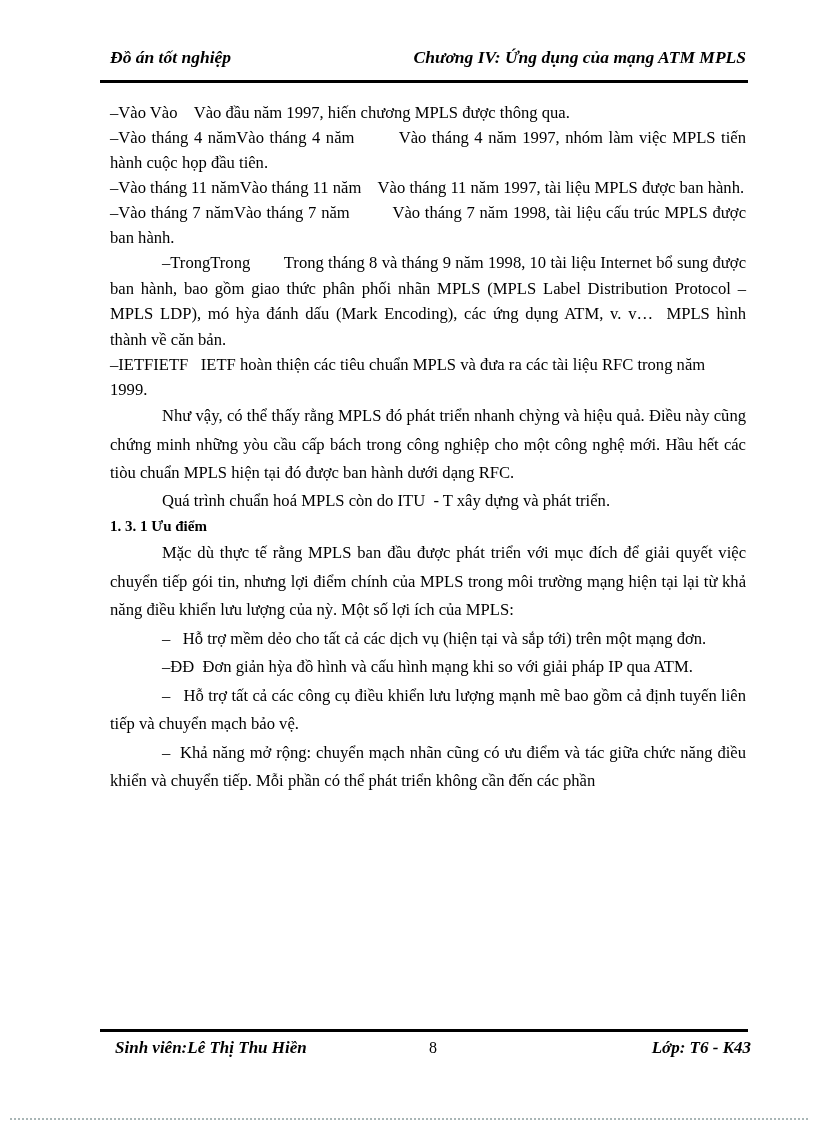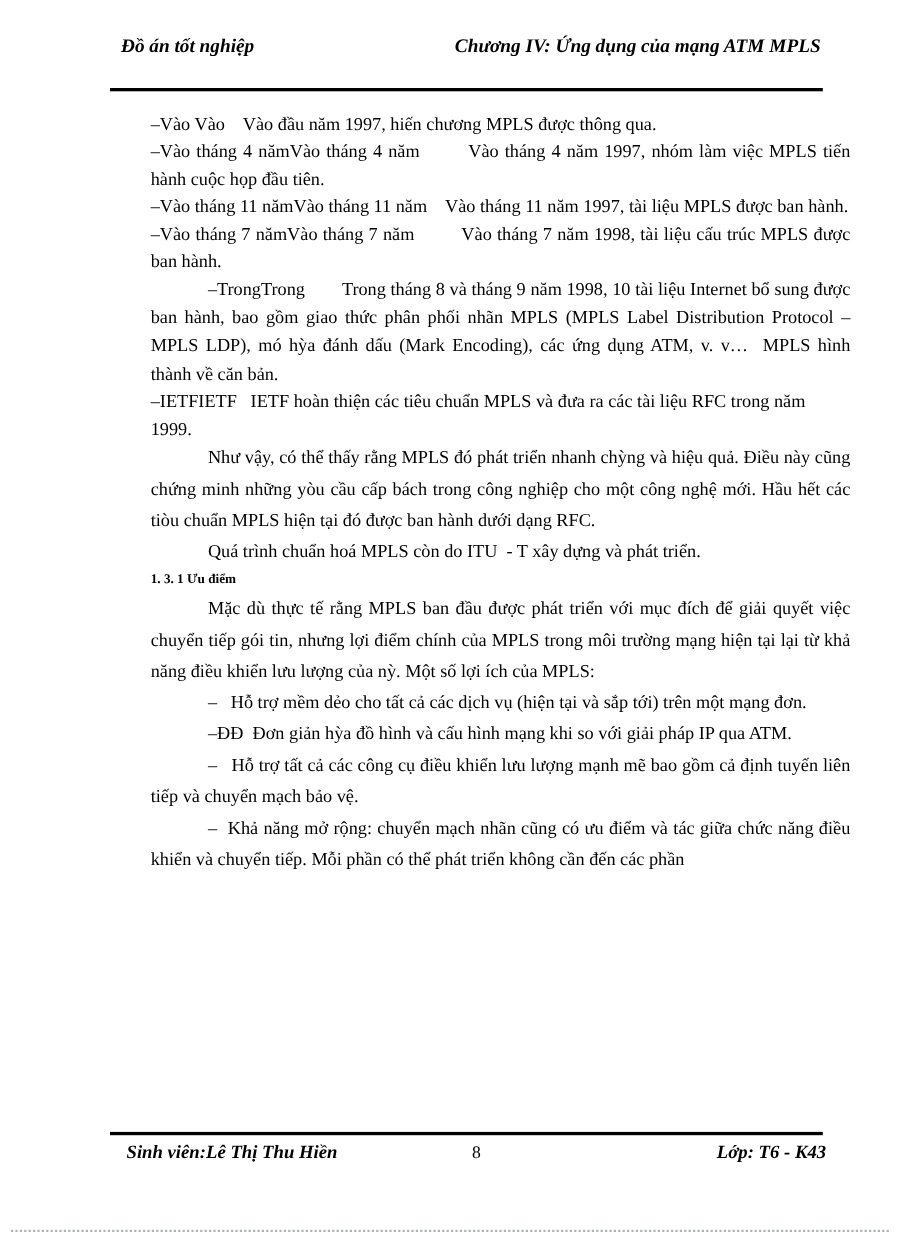--- a/index.html
+++ b/index.html
@@ -8,35 +8,34 @@
     width: 816px;
     height: 1123px;
     background: #ffffff;
     color: #000000;
     font-family: "Liberation Serif", "DejaVu Serif", serif;
     overflow: hidden;
   }
   
   .header-row {
     position: absolute;
-    top: 30px; left: 110px; width: 636px;
+    top: 46px; left: 110px; width: 636px;
     display: flex; justify-content: space-between;
     font-weight: bold; font-style: italic;
     font-size: 17.5px; line-height: 22px;
     white-space: nowrap;
   }
   .header-rule {
     position: absolute; top: 80px; left: 100px; width: 648px; height: 3px;
     background: #000000;
   }
   
   .content {
     position: absolute; top: 100px; left: 110px; width: 636px;
     font-size: 16.6px;
-    margin-left: 27px;
   }
   .content p { margin: 0; }
   .hang {
     margin-left: 52px;
     line-height: 25px;
     text-align: justify;
   }
   .mt4  { margin-top: 4px; }
   .mt12 { margin-top: 12px; }
   .trong {
@@ -52,21 +51,21 @@
   }
   .mt5 { margin-top: 5px; }
   .mt6 { margin-top: 6px; }
   .mt7 { margin-top: 7px; }
   .mt2 { margin-top: 2px; }
   .sec-heading {
     font-size: 18.5px; font-weight: bold;
     line-height: 27px; margin: 2px 0 0 0;
   }
   .sub-heading {
-    font-size: 12px; font-weight: bold;
+    font-size: 15px; font-weight: bold;
     line-height: 26px; margin: 0;
   }
   
   .footer-rule {
     position: absolute; top: 1029px; left: 100px; width: 648px; height: 3px;
     background: #000000;
   }
   .footer-row {
     position: absolute; top: 1037px; left: 115px; width: 636px;
     display: grid; grid-template-columns: 1fr auto 1fr; align-items: baseline;

